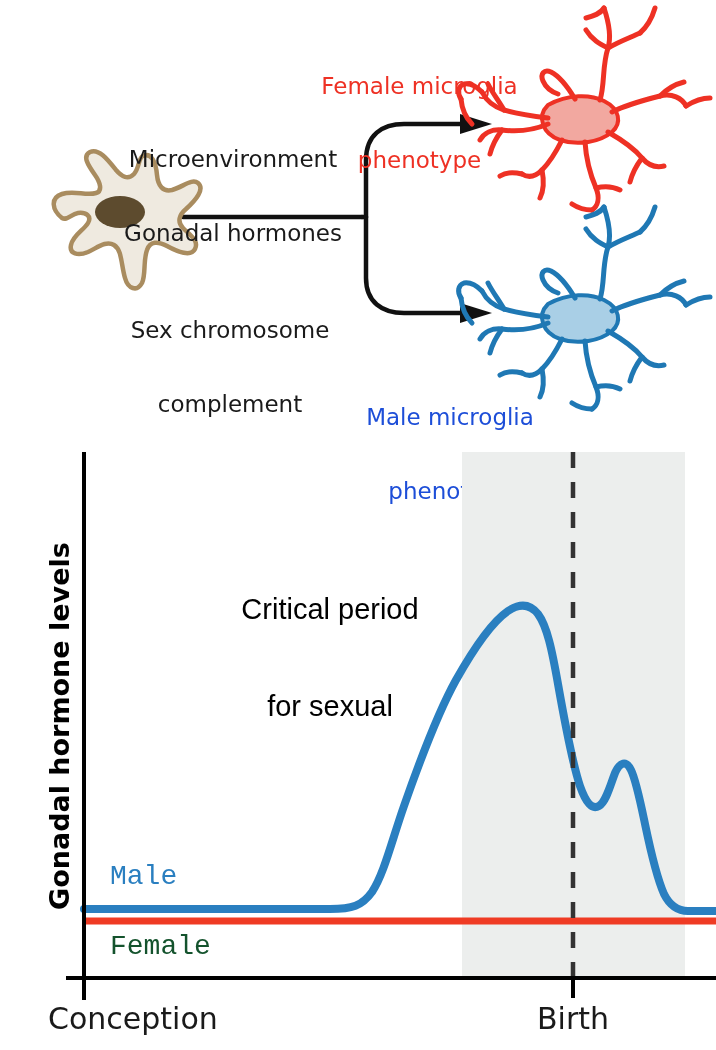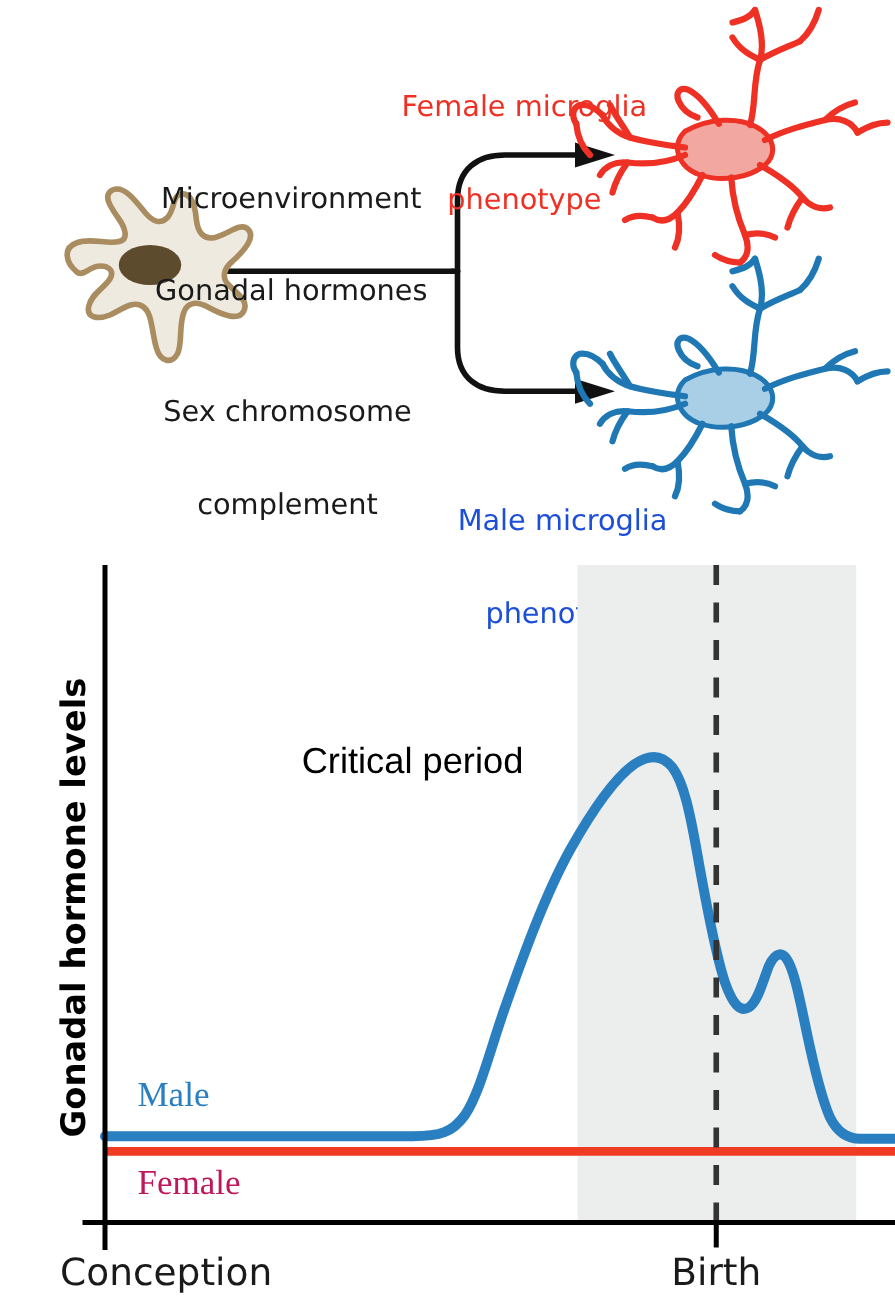--- a/index.html
+++ b/index.html
@@ -52,25 +52,25 @@
     font-size: 27px;
     font-weight: bold;
     color: #000000;
   }
   .tick-label {
     font-family: "DejaVu Sans", sans-serif;
     font-size: 30px;
     color: #1a1a1a;
   }
   .series-label {
-    font-family: Liberation Serif, serif;
+    font-family: Liberation Mono, monospace;
     font-size: 28px;
   }
   .series-male { color: #2a7fc0; }
-  .series-female { color: #be185d; }
+  .series-female { color: #14532d; }
   #yaxis-title-wrap {
     position: absolute;
     left: 0px;
     top: 470px;
     width: 60px;
     height: 440px;
   }
   #yaxis-title-wrap .axis-title {
     position: absolute;
     transform-origin: 0 0;
@@ -234,20 +234,21 @@
     <line x1="66" y1="978" x2="716" y2="978" stroke="#000000" stroke-width="4"></line>
     <line x1="573" y1="978" x2="573" y2="998" stroke="#000000" stroke-width="4"></line>
   </svg>
 
   <div id="yaxis-title-wrap">
     <div class="axis-title">Gonadal hormone levels</div>
   </div>
 
   <div class="txt chart-annotation" style="left:200px; top:528px; width:260px;">
     <div>Critical period</div>
+    <div>for sexual</div>
   </div>
 
   <div class="txt series-label series-male" style="left:110px; top:862px; text-align:left;">Male</div>
 
   <div class="txt series-label series-female" style="left:110px; top:932px; text-align:left;">Female</div>
 
   <div class="txt tick-label" style="left:4px; top:1003px; text-align:left;margin-left:44px;">Conception</div>
 
   <div class="txt tick-label" style="left:493px; top:1003px; width:160px;">Birth</div>
 

